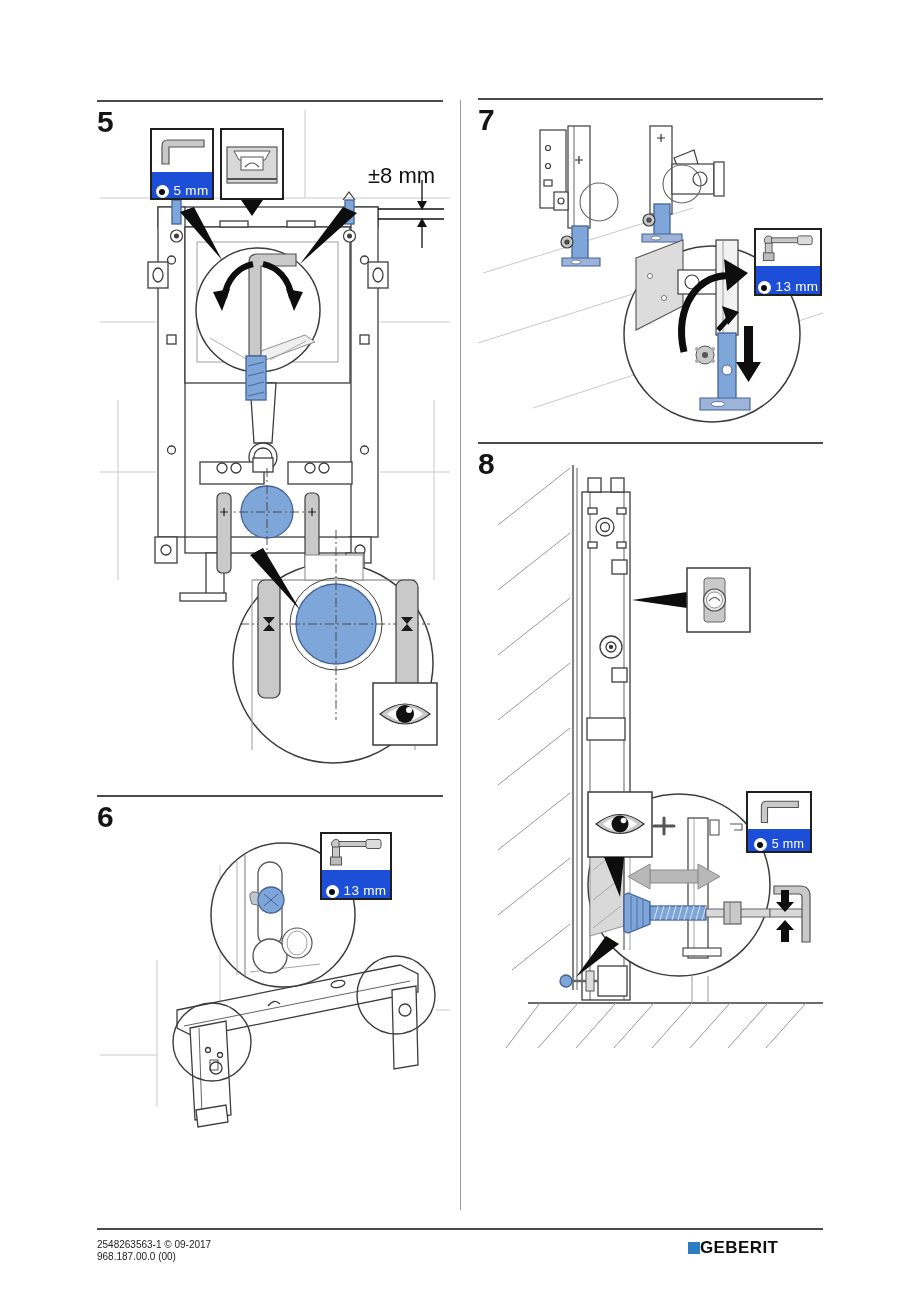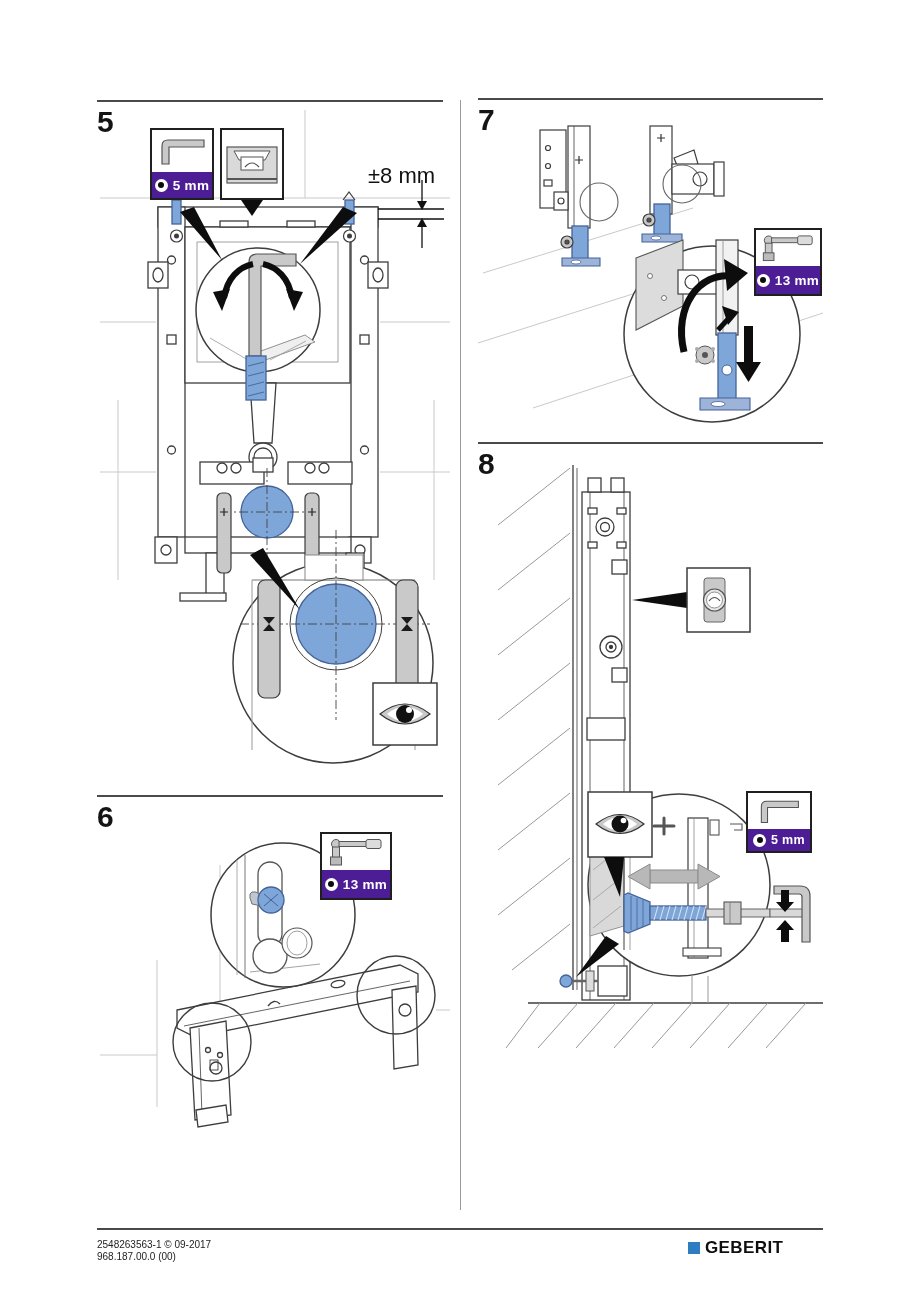--- a/index.html
+++ b/index.html
@@ -5,32 +5,32 @@
   :root{ --accent-blue:#7ea6d8; --brand-blue:#2f7dc1; }
   html,body{margin:0;padding:0;background:#e9e9e9;}
   .page{position:relative;width:920px;height:1290px;background:#fff;
         font-family:"Liberation Sans",sans-serif;overflow:hidden;margin:0 auto;}
   .rule{position:absolute;height:2px;background:#4a4a4a;}
   .vdivider{position:absolute;width:1px;background:#9a9a9a;}
   .step-num{position:absolute;font-size:30px;font-weight:bold;color:#141414;line-height:1;}
   .abs{position:absolute;}
   .tool-box{position:absolute;border:2px solid #1f1f1f;background:#fff;display:flex;flex-direction:column;box-sizing:border-box;}
   .tool-icon{flex:1;display:flex;align-items:center;justify-content:center;}
-  .tool-band{background:#4c1d95;color:#fff;display:flex;align-items:center;justify-content:center;gap:5px;
-             font-size:13.5px;font-weight:700;letter-spacing:.3px;}
+  .tool-band{background:#1d4ed8;color:#fff;display:flex;align-items:flex-end;justify-content:center;gap:5px;
+             font-size:13.5px;font-weight:400;letter-spacing:.3px;}
   .band-h26{height:26px;} .band-h24{height:41px;} .band-h22{height:22px;font-size:12.5px;}
   .band-ring{width:13px;height:13px;border-radius:50%;background:#fff;display:flex;align-items:center;justify-content:center;flex:none;}
   .band-ring::after{content:"";width:6px;height:6px;border-radius:50%;background:#0d0d0d;}
   .pointer-down{position:absolute;width:0;height:0;border-left:11px solid transparent;
                 border-right:11px solid transparent;border-top:16px solid #0d0d0d;}
   .tolerance{position:absolute;font-size:22px;color:#111;font-weight:400;}
   .cblue{fill:var(--accent-blue);stroke:#44639a;stroke-width:1.3;}
   .cblue2{fill:#9db3d8;stroke:#44639a;stroke-width:1.1;}
   .footer-doc{position:absolute;font-size:10px;color:#222;line-height:12px;}
-  .brand{position:absolute;display:flex;align-items:center;gap:5px;}
+  .brand{position:absolute;display:flex;align-items:center;}
   .brand-square{width:12px;height:12px;background:var(--brand-blue);}
   .brand-name{font-size:17px;font-weight:800;color:#0f0f0f;letter-spacing:.4px;}
   .page-no{position:absolute;font-size:14px;font-weight:bold;color:#0f0f0f;}
   svg{display:block;}
 </style>
 </head>
 <body>
 
 <div class="page">
 

